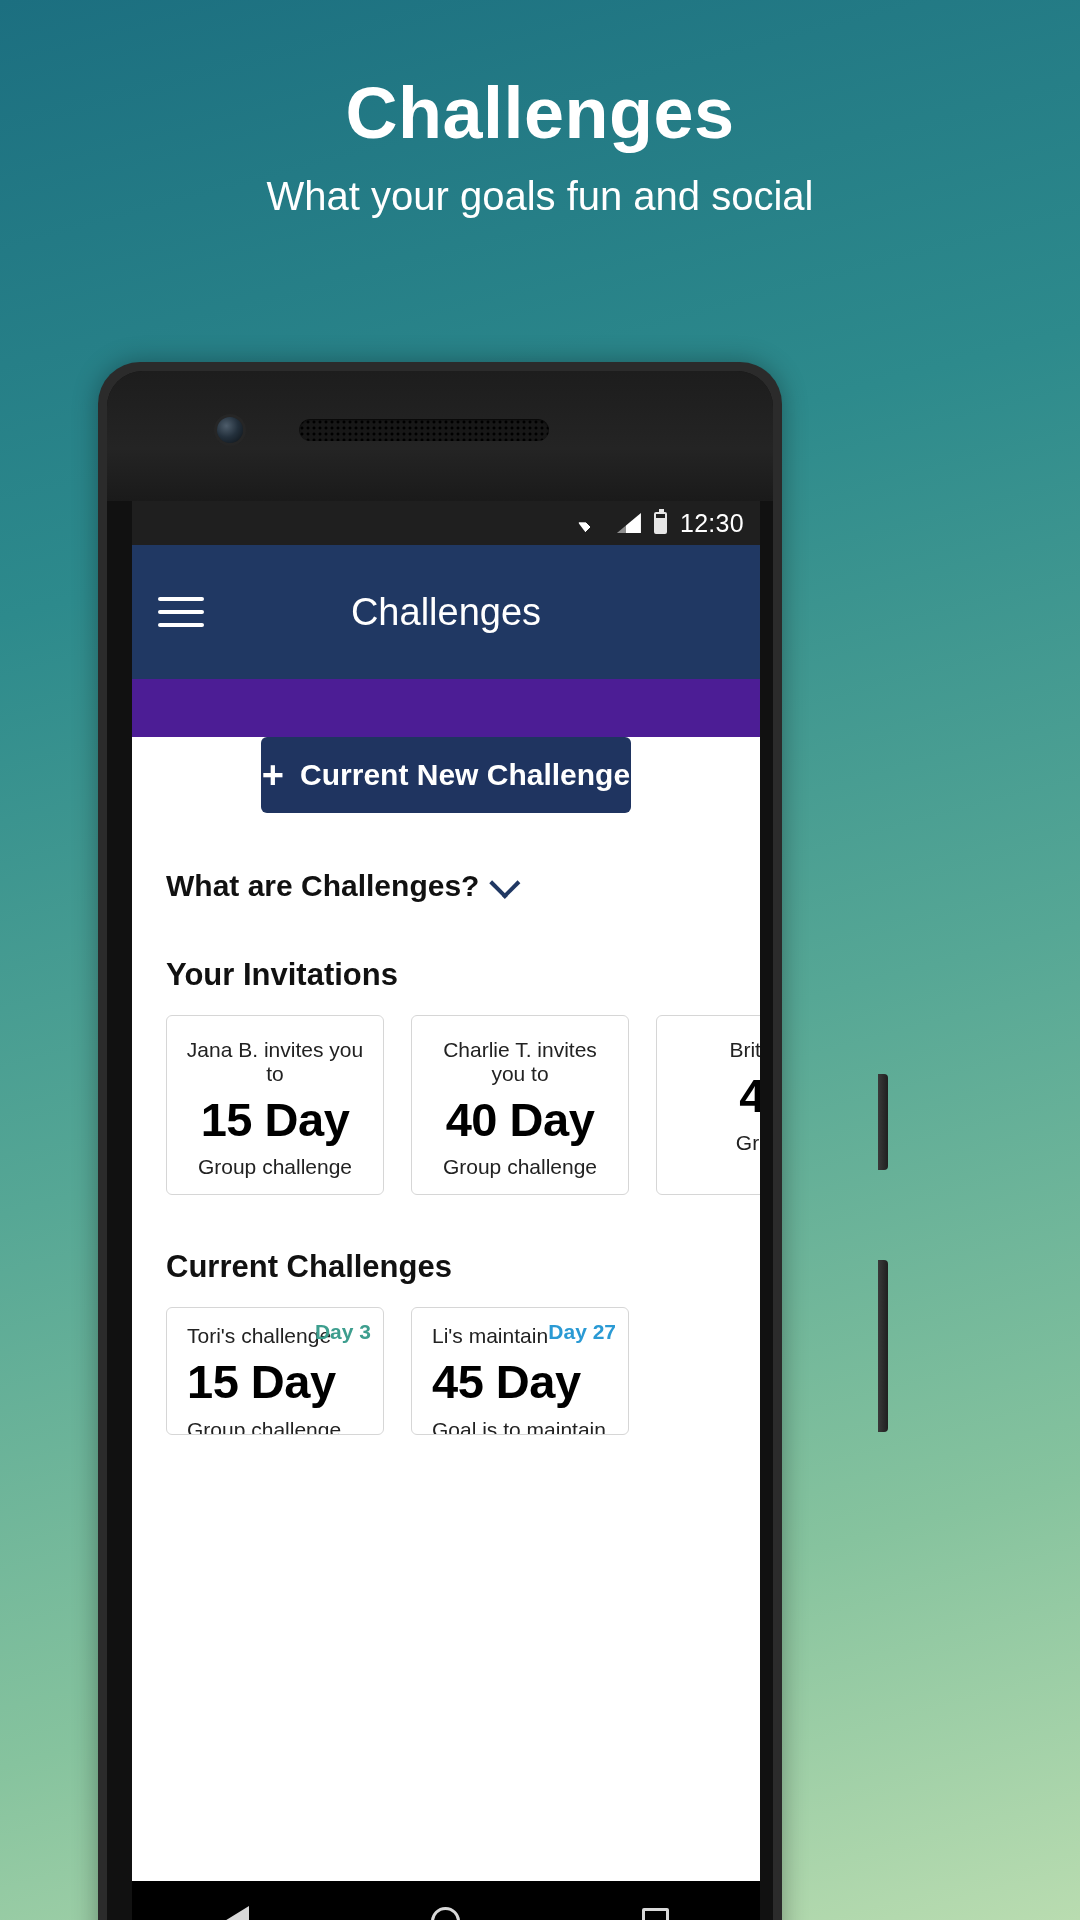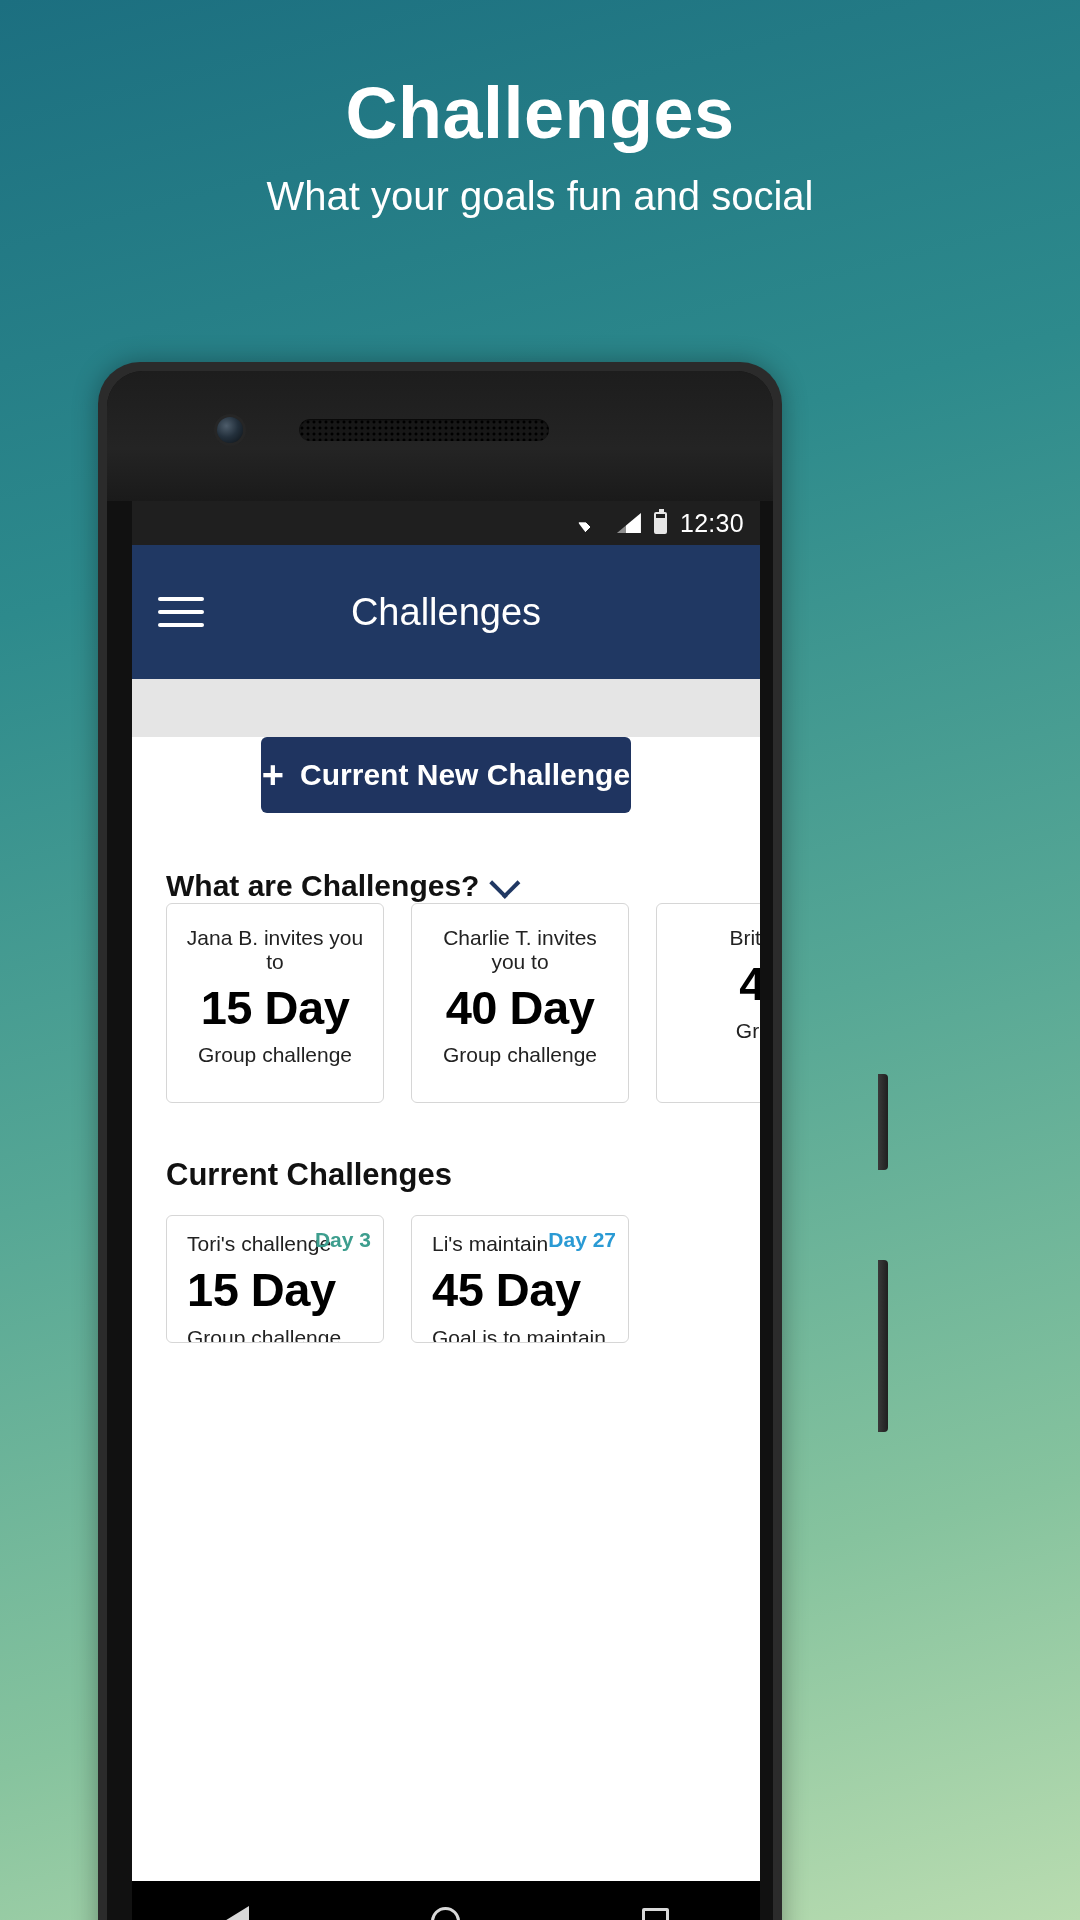--- a/index.html
+++ b/index.html
@@ -67,21 +67,21 @@
     background: linear-gradient(90deg,#3a3a3a,#1f1f1f);
     border-radius: 0 4px 4px 0;
   }
   .btn-power { top: 712px; height: 96px; }
   .btn-vol   { top: 898px; height: 172px; }
 
   
   .screen {
     position: absolute; left: 25px; top: 130px;
     width: 628px; height: 1380px;
-    background: #e5e5e5;
+    background: #4c1d95;
     overflow: hidden;
   }
   .statusbar {
     position: relative; height: 44px; background: #1f1f1f;
     display: flex; align-items: center; justify-content: flex-end;
     padding-right: 16px; gap: 13px;
   }
   .sb-clock { color: #fff; font-size: 25px; letter-spacing: 0.3px; }
   .icon-wifi { width: 26px; height: 19px; position: relative; }
   .icon-wifi::before{
@@ -143,21 +143,21 @@
     border-bottom: 4px solid #203863; transform: rotate(45deg) translateY(-4px);
   }
 
   .section-title {
     font-size: 31px; font-weight: bold; color: #111;
     margin: 54px 0 22px 10px;
   }
   .card-row { display: flex; gap: 27px; margin-left: 10px; }
 
   .card {
-    flex: 0 0 auto; width: 218px; height: 200px;
+    flex: 0 0 auto; width: 218px; height: 180px;
     border: 1px solid #d6d6d6; border-radius: 6px;
     background: #fff; padding: 22px 14px 0;
     text-align: center; position: relative; overflow: hidden;
   }
   .card-sub { font-size: 21px; color: #222; }
   .card-big { font-size: 47px; font-weight: bold; color: #000; margin: 6px 0 8px; letter-spacing: -0.5px; }
   .card-foot { font-size: 21px; color: #222; }
 
   .card.current { height: 128px; padding-top: 16px; text-align: left; }
   .card.current .card-sub,
@@ -223,20 +223,21 @@
           <div class="cta">
             <span class="plus">+</span>
             <span>Current New Challenge</span>
           </div>
 
           <div class="faq-row">
             <span class="faq-label">What are Challenges?</span>
             <span class="chev"></span>
           </div>
 
+          <div class="section-title">Your Invitations</div>
           <div class="card-row">
             <div class="card">
               <div class="card-sub">Jana B. invites you to</div>
               <div class="card-big">15 Day</div>
               <div class="card-foot">Group challenge</div>
             </div>
             <div class="card">
               <div class="card-sub">Charlie T. invites you to</div>
               <div class="card-big">40 Day</div>
               <div class="card-foot">Group challenge</div>

